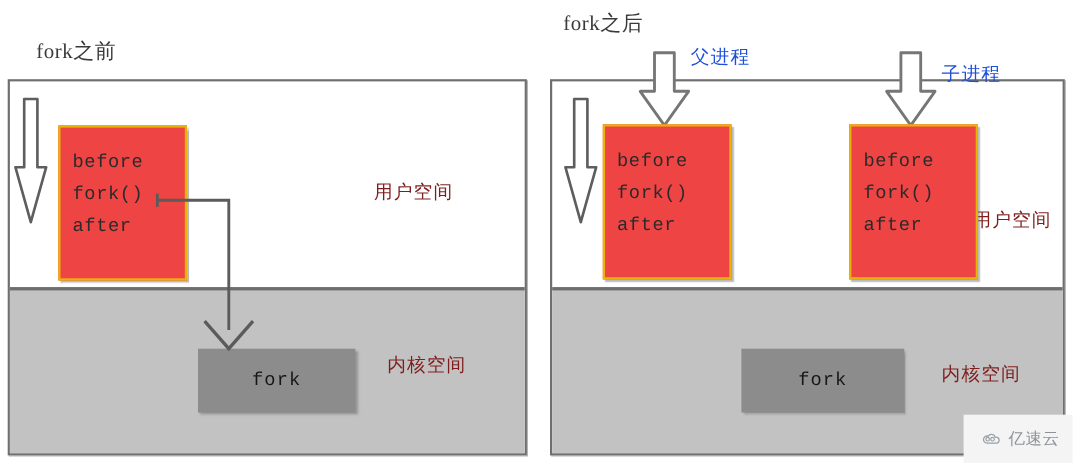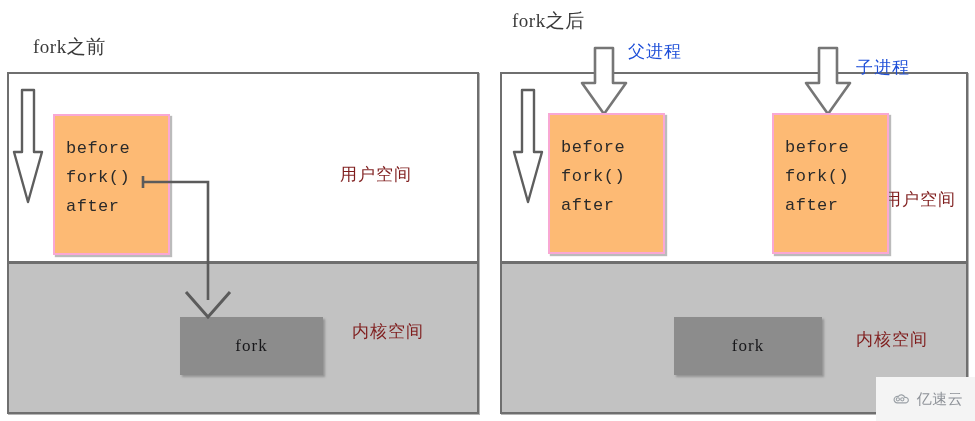--- a/index.html
+++ b/index.html
@@ -65,22 +65,22 @@
   }
   #label-user-left   { left: 340px; top: 163px; }
   #label-kernel-left { left: 352px; top: 320px; }
   #label-user-right  { left: 884px; top: 188px; }
   #label-kernel-right{ left: 856px; top: 328px; }
 
   
   .code-box {
     position: absolute;
     box-sizing: border-box;
-    border: 2px solid #f9a8d4;
-    background: #fdba74;
+    border: 2px solid #eab308;
+    background: #ef4444;
     box-shadow: 2px 2px 1px rgba(120,120,120,0.5);
   }
   .code-lines {
     position: absolute;
     left: 11px;
     top: 18px;
     font-family: "Liberation Mono", "DejaVu Sans Mono", monospace;
     font-size: 17px;
     line-height: 29px;
     color: #2a2a2a;
@@ -95,21 +95,21 @@
   .fork-box {
     position: absolute;
     box-sizing: border-box;
     background: #8c8c8c;
     box-shadow: 2px 2px 2px rgba(110,110,110,0.55);
     display: flex;
     align-items: center;
     justify-content: center;
   }
   .fork-box span {
-    font-family: Liberation Serif, serif;
+    font-family: Liberation Mono, monospace;
     font-size: 17px;
     color: #17171a;
     letter-spacing: 1px;
   }
   #fork-box-left  { left: 180px; top: 317px; width: 143px; height: 58px; }
   #fork-box-right { left: 674px; top: 317px; width: 148px; height: 58px; }
 
   
   .slim-arrow {
     position: absolute;

